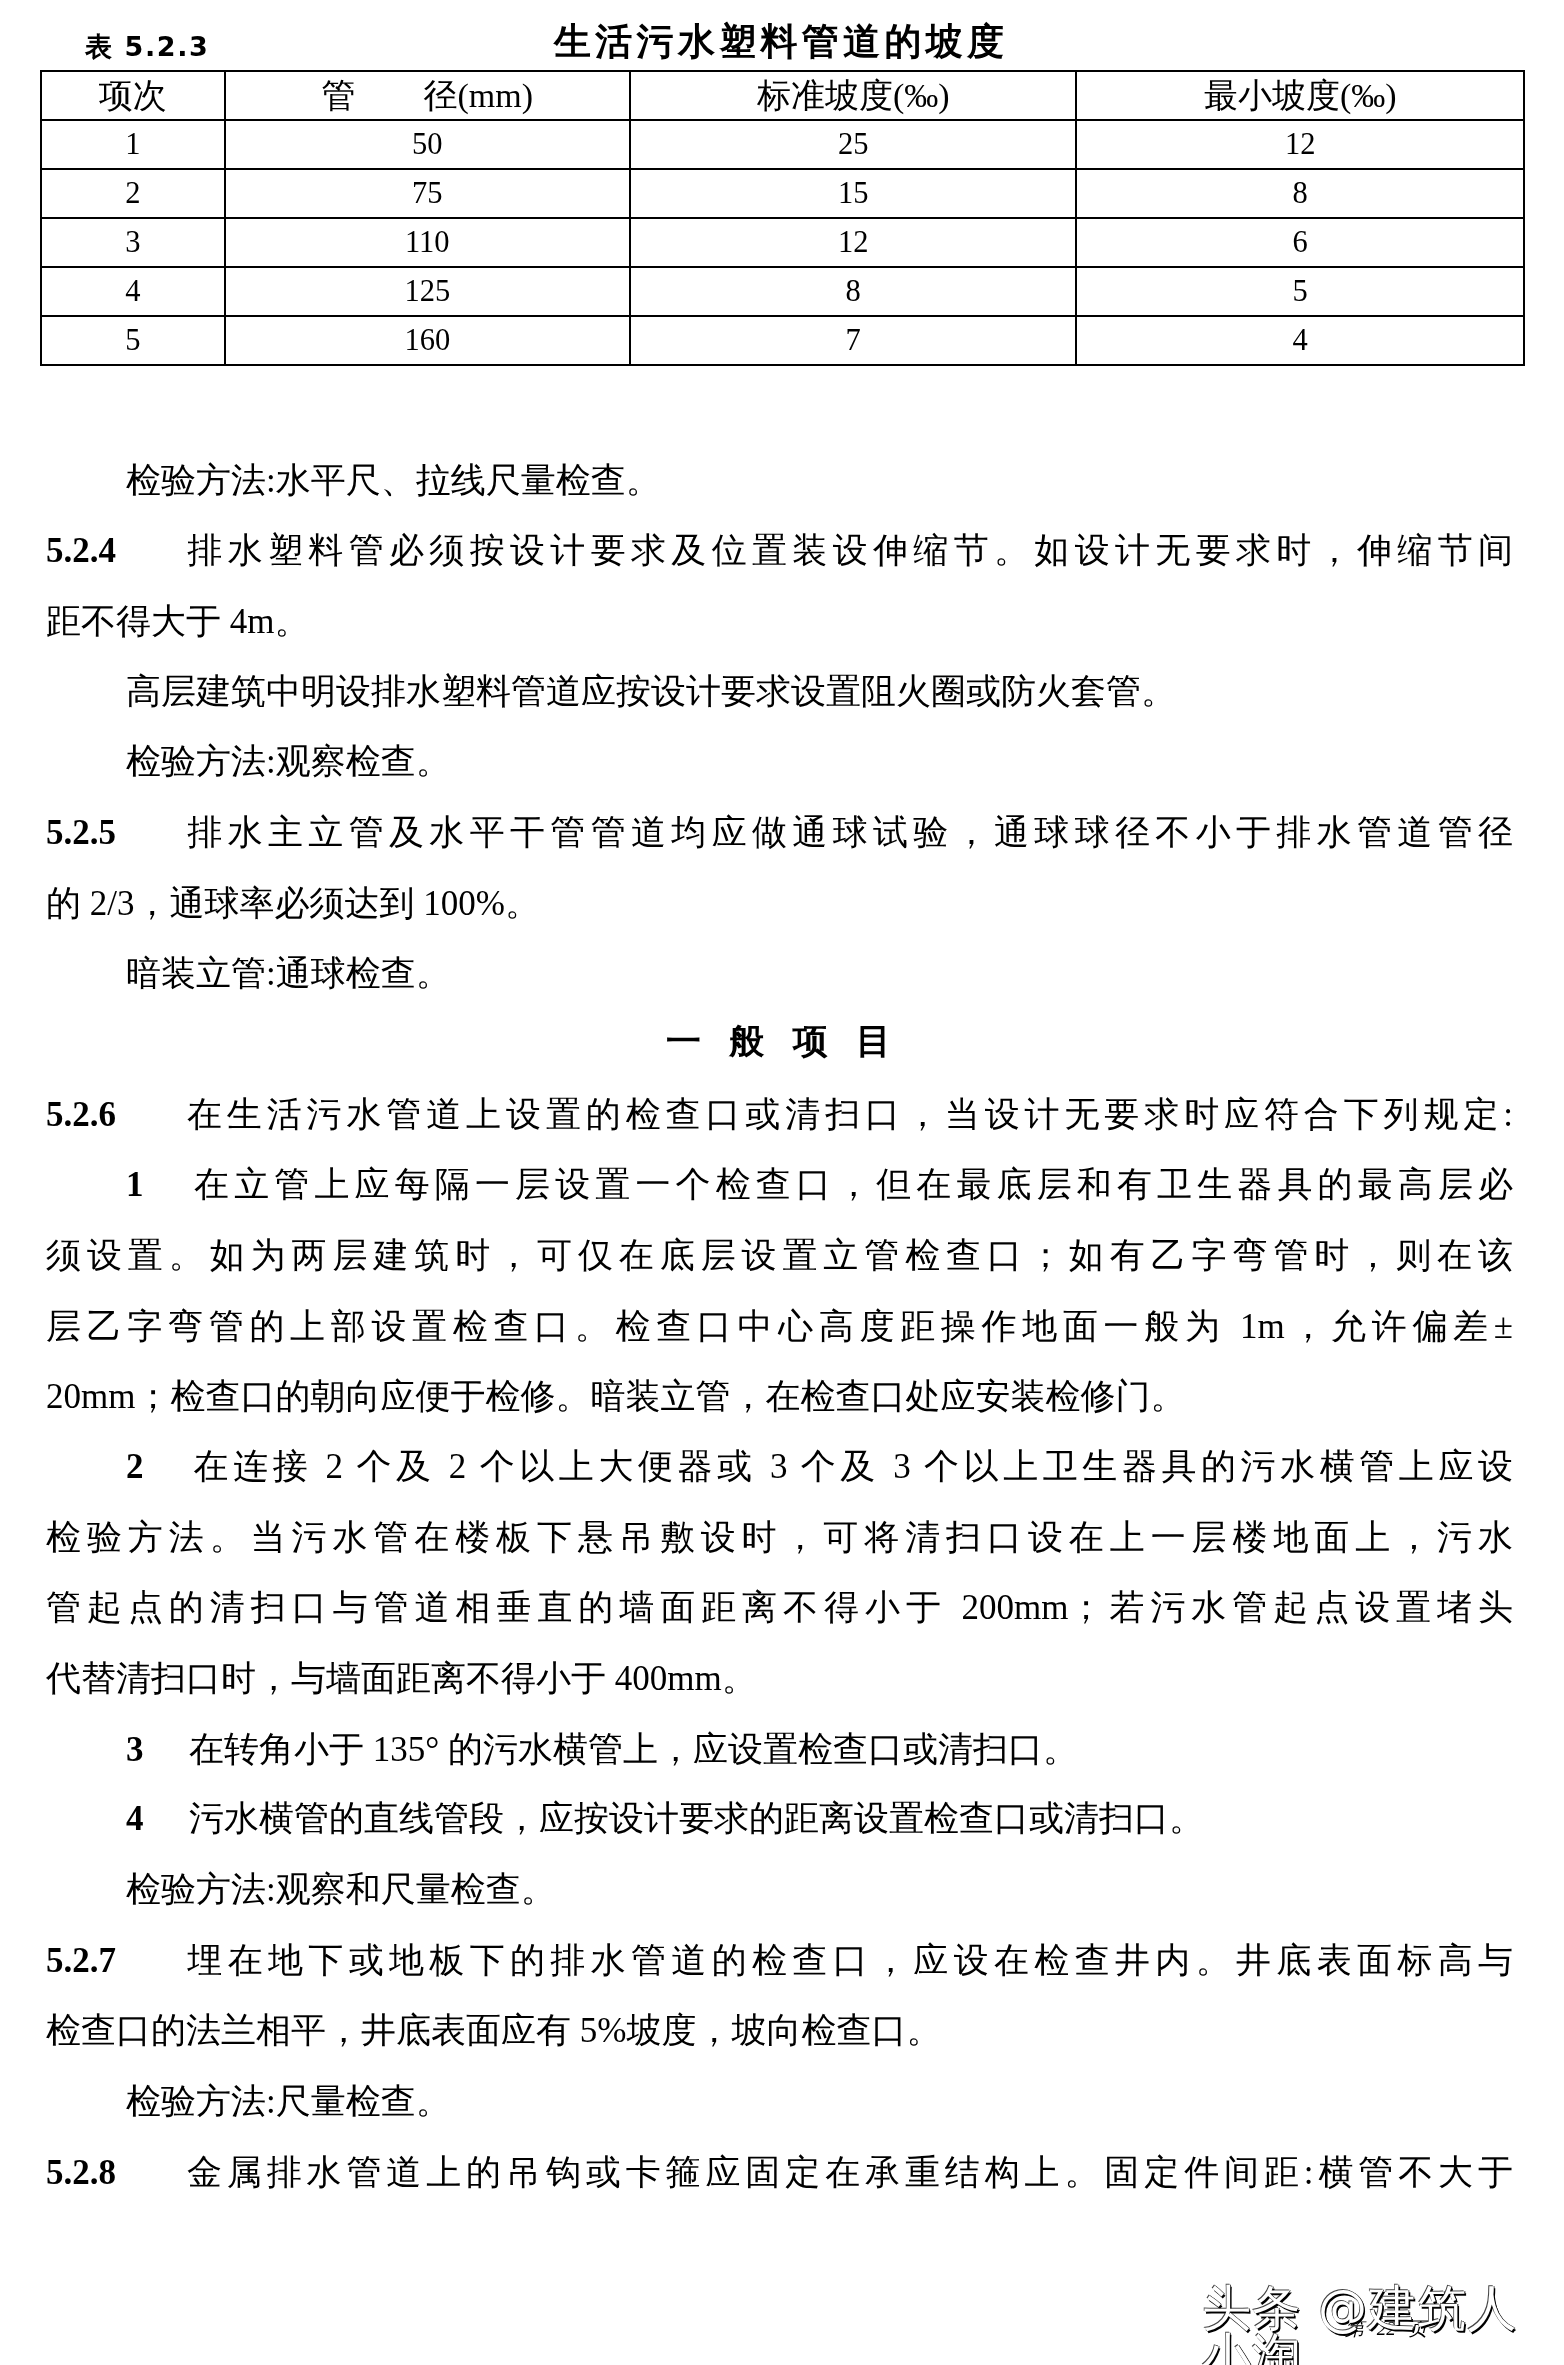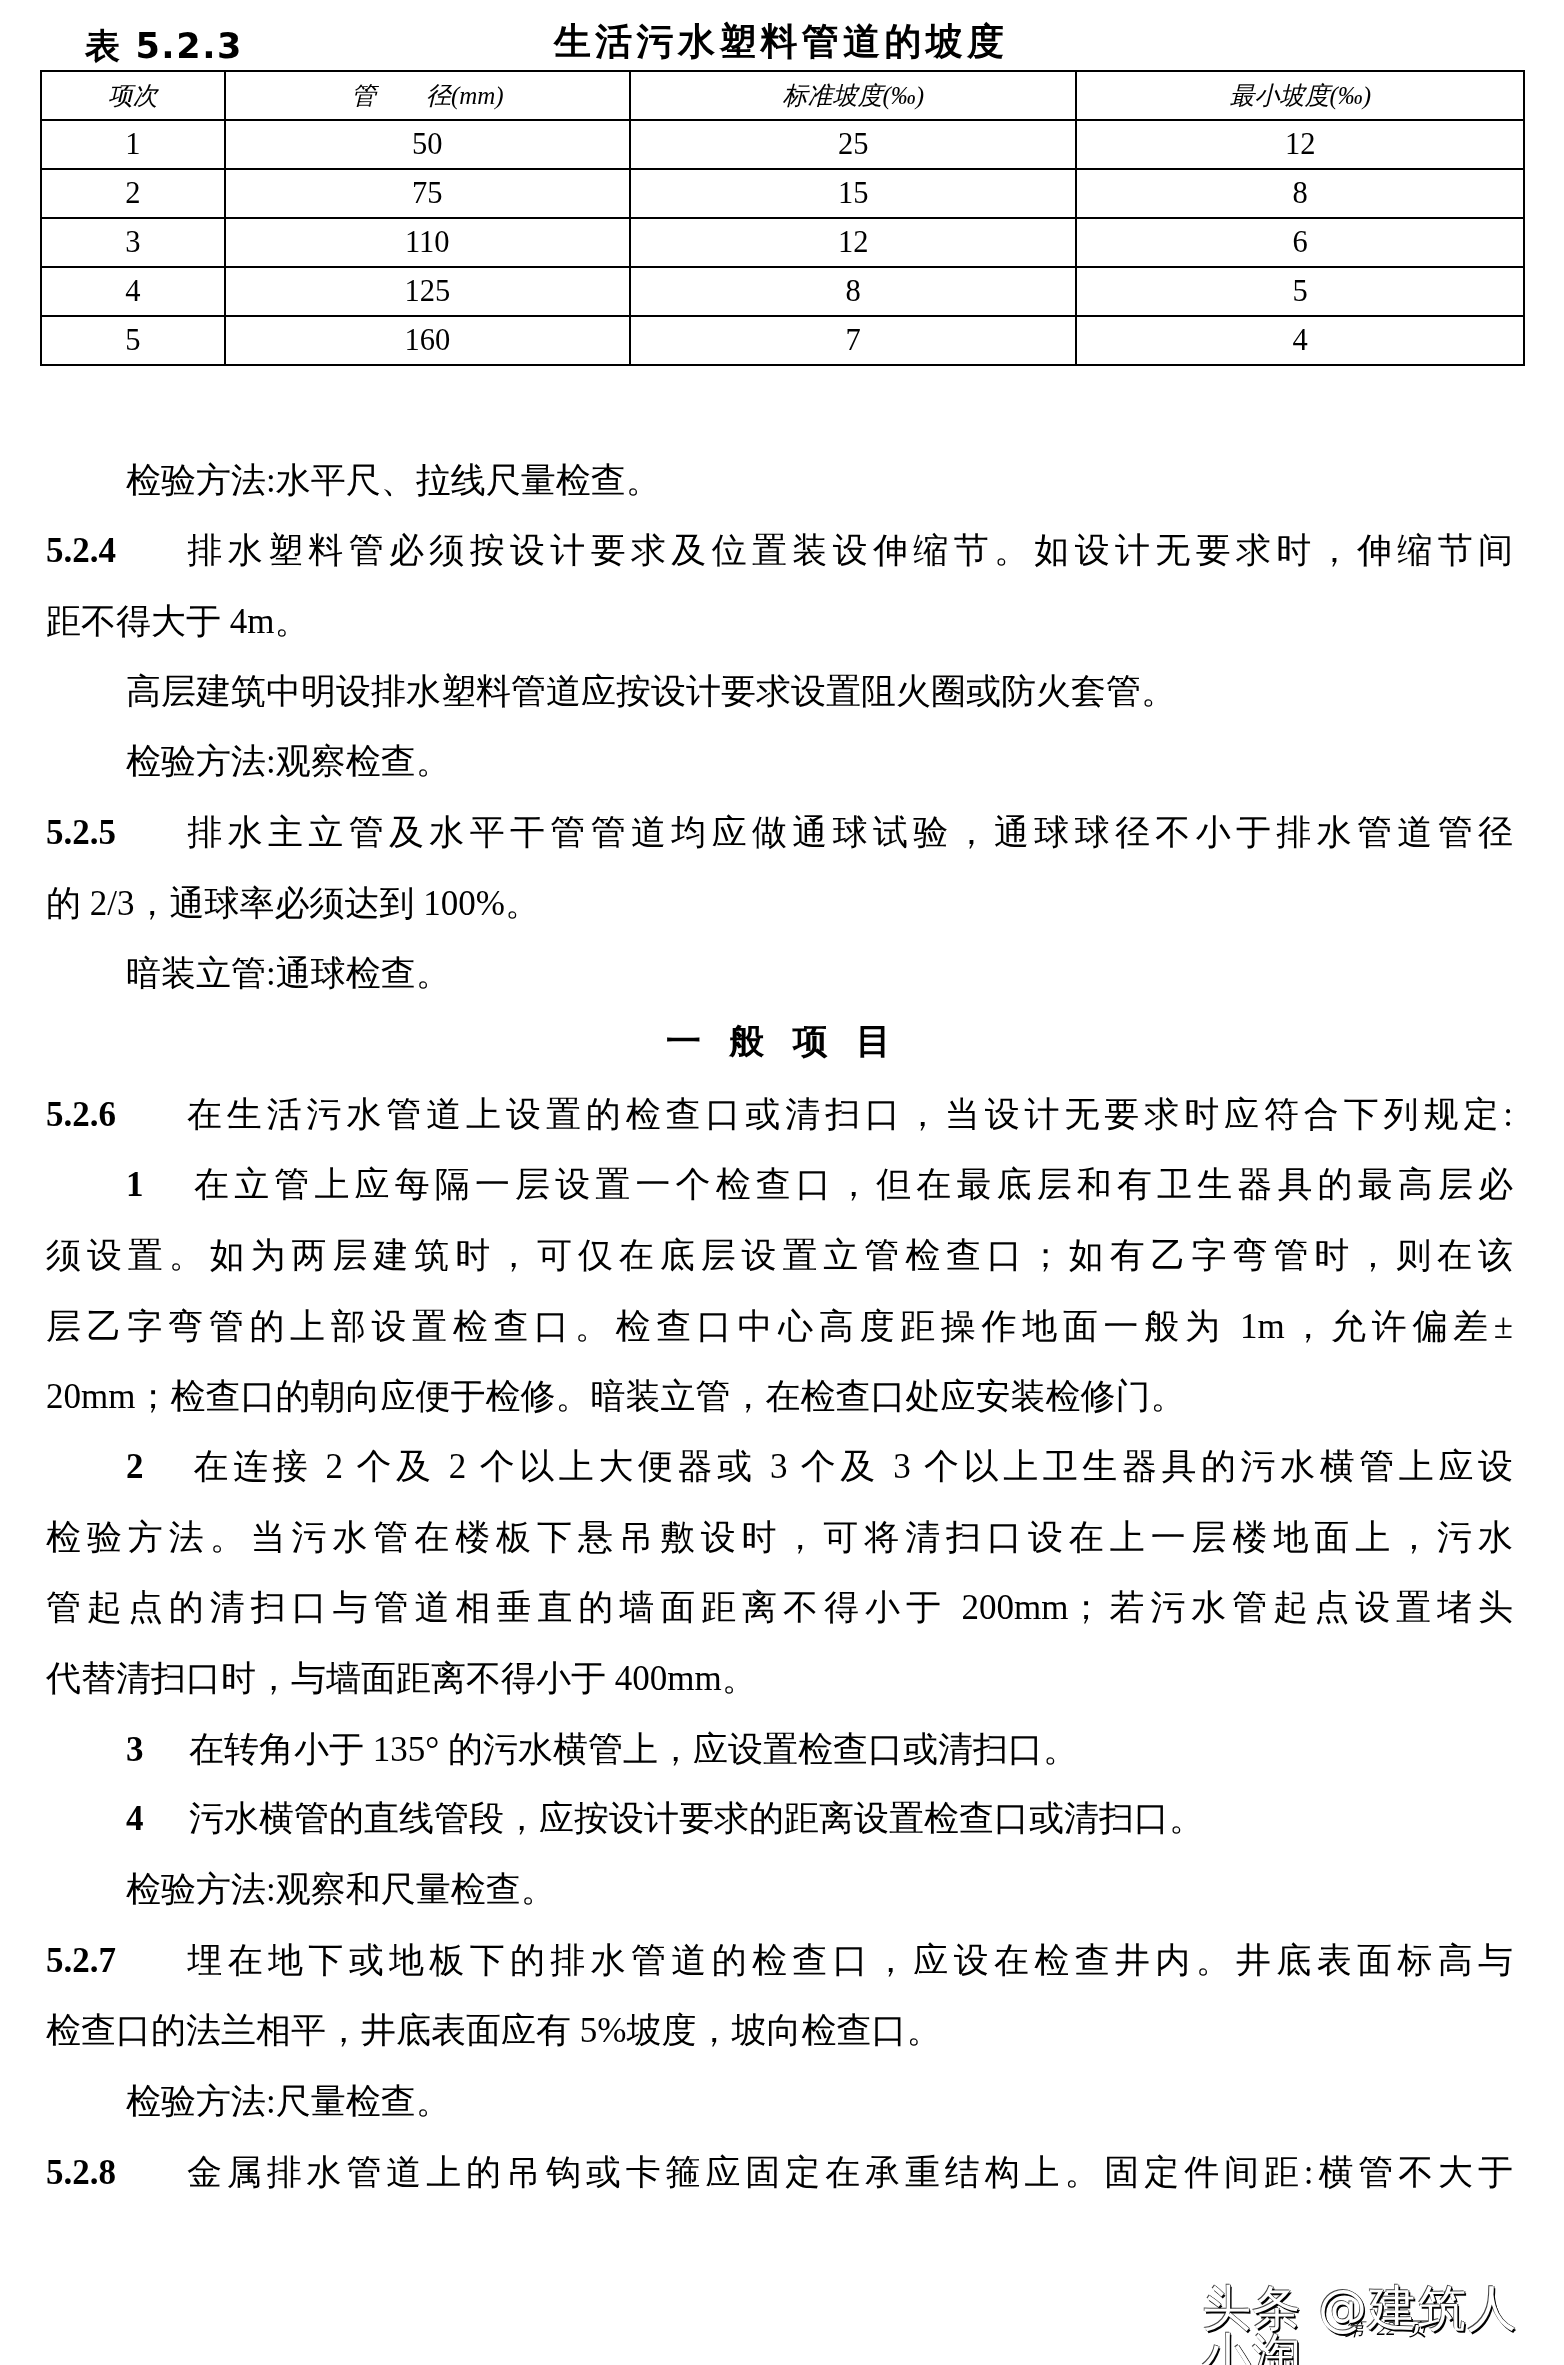--- a/index.html
+++ b/index.html
@@ -4,40 +4,40 @@
 <style>
   html, body { margin: 0; padding: 0; background: #ffffff; }
   body {
     width: 1564px; height: 2366px; position: relative; overflow: hidden;
     font-family: "DejaVu Serif", "Liberation Serif", serif;
     color: #000;
   }
   .table-title-num {
     position: absolute; left: 85px; top: 24px;
     font-family: "DejaVu Sans", "Liberation Sans", sans-serif;
-    font-weight: bold; font-size: 35px; line-height: 45px;
+    font-weight: bold; font-size: 27px; line-height: 45px;
     letter-spacing: 1.6px;
   }
   .table-title {
     position: absolute; left: 554px; top: 18px; width: 450px;
     font-family: "DejaVu Sans", "Liberation Sans", sans-serif;
     font-weight: bold; font-size: 37px; line-height: 47px;
     text-align: justify; text-align-last: justify;
   }
   table.slope {
     position: absolute; left: 40px; top: 70px;
     width: 1485px; border-collapse: collapse;
     table-layout: fixed;
   }
   table.slope td, table.slope th {
     border: 2.4px solid #000; text-align: center; vertical-align: middle;
     font-weight: normal; font-size: 30.5px; height: 47px; padding: 0;
     font-family: "Liberation Serif", "DejaVu Serif", serif;
   }
-  table.slope th { font-size: 25px; font-style: italic; }
+  table.slope th { font-size: 34px; }
   .col1 { width: 183px; } .col2 { width: 404px; } .col3 { width: 445px; } .col4 { width: 446px; }
   .line {
     position: absolute; height: 45px; line-height: 45px;
     font-size: 35px; white-space: nowrap;
     font-family: "Liberation Serif", "DejaVu Serif", serif;
   }
   .full { left: 46px; width: 1467px; text-align: justify; text-align-last: justify; }
   .cont { left: 46px; }
   .ind { left: 126px; }
   .ind-full { left: 126px; width: 1387px; text-align: justify; text-align-last: justify; }

